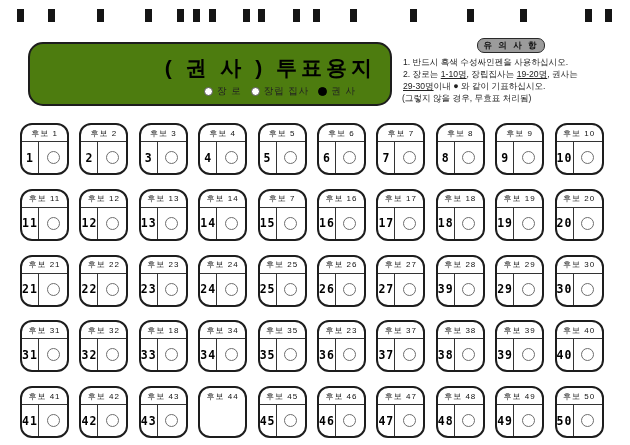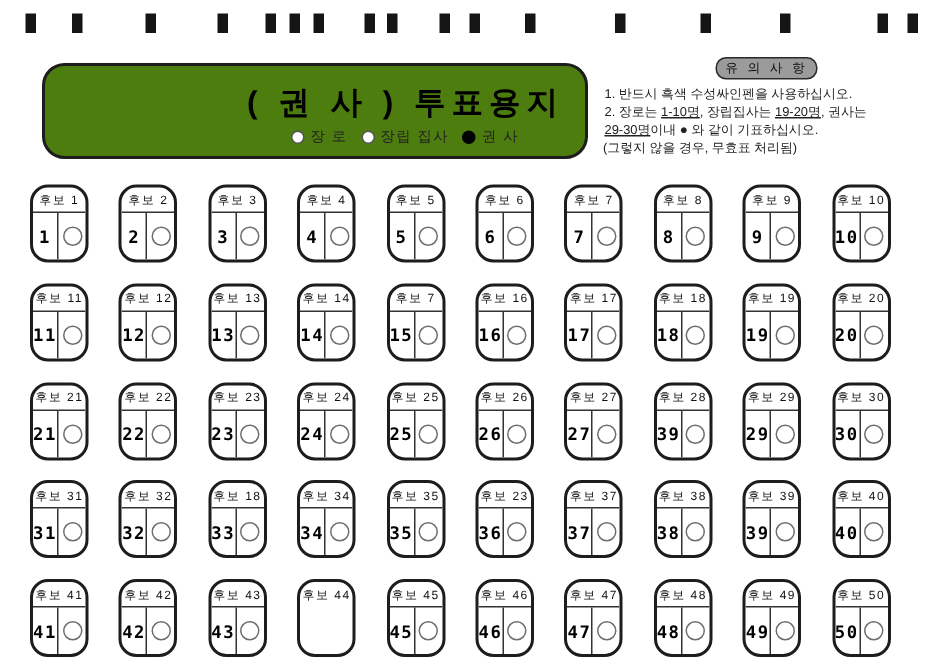--- a/index.html
+++ b/index.html
@@ -14,50 +14,50 @@
   
   .title-box {
     position:absolute; left:28px; top:42px; width:364px; height:64px;
     border:2px solid #1d1d1d; border-radius:15px; box-sizing:border-box; background:#4d7c0f;
   }
   .title {
     position:absolute; right:14px; top:10px;
     font-size:21px; font-weight:bold; letter-spacing:4px; color:#000; white-space:nowrap;
   }
   .type-row {
-    position:absolute; left:164px; bottom:6px; display:flex; align-items:center; gap:9px;
+    position:absolute; left:174px; bottom:6px; display:flex; align-items:center; gap:9px;
     font-size:9.5px; color:#222; white-space:nowrap;
   }
   .radio-opt { display:flex; align-items:center; gap:4px; letter-spacing:1px; }
   .rcirc { width:9px; height:9px; border:1px solid #555; border-radius:50%; display:inline-block; background:#fff; box-sizing:border-box; }
   .rcirc.filled { background:#000; border-color:#000; }
 
   
   .notice { position:absolute; left:400px; top:38px; width:228px; }
   .notice-badge {
     margin-left:77px; width:66px; height:13px; border-radius:7px;
     background:#9b9b9b; border:1px solid #2a2a2a;
     display:flex; align-items:center; justify-content:center;
-    font-size:8.5px; font-weight:normal; letter-spacing:2px; color:#0c0c0c;
+    font-size:8.5px; font-weight:bold; letter-spacing:2px; color:#0c0c0c;
   }
   .n-line { font-size:8.6px; line-height:12px; color:#222; margin-left:3px; white-space:nowrap; }
   .n-line.first { margin-top:3px; }
   .n-line.indent3 { }
   .n-line.indent4 { margin-left:2px; }
   .u { text-decoration:underline; }
   .exmark { font-size:9px; }
 
   
   .grid {
     position:absolute; left:20px; top:123px;
     display:grid; grid-template-columns:repeat(10, 53px);
     column-gap:6.4px; row-gap:13.8px;
   }
   .cand {
-    width:39px; height:52px; box-sizing:border-box;
+    width:49px; height:52px; box-sizing:border-box;
     border:2px solid #1d1d1d; border-radius:12px; background:#fff;
     display:flex; flex-direction:column; overflow:hidden;
   }
   .cand-label {
     height:16px; flex:0 0 16px; display:flex; align-items:center; justify-content:center;
     font-size:8px; letter-spacing:1px; color:#111;
   }
   .cand-body { flex:1; border-top:1px solid #333; display:flex; }
   .cand-num {
     width:17px; flex:0 0 17px; border-right:1px solid #333; box-sizing:border-box;

